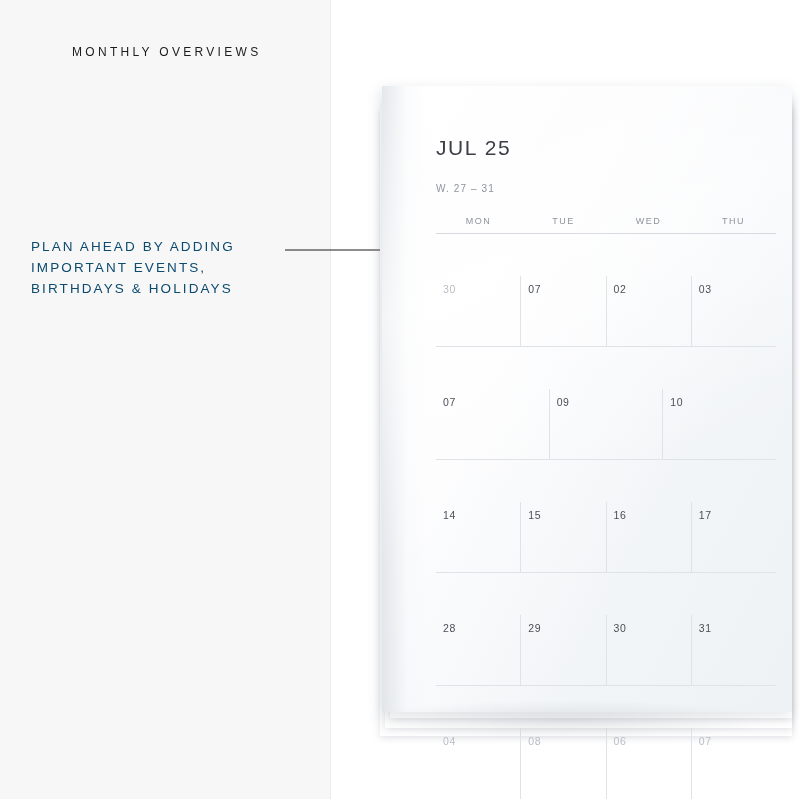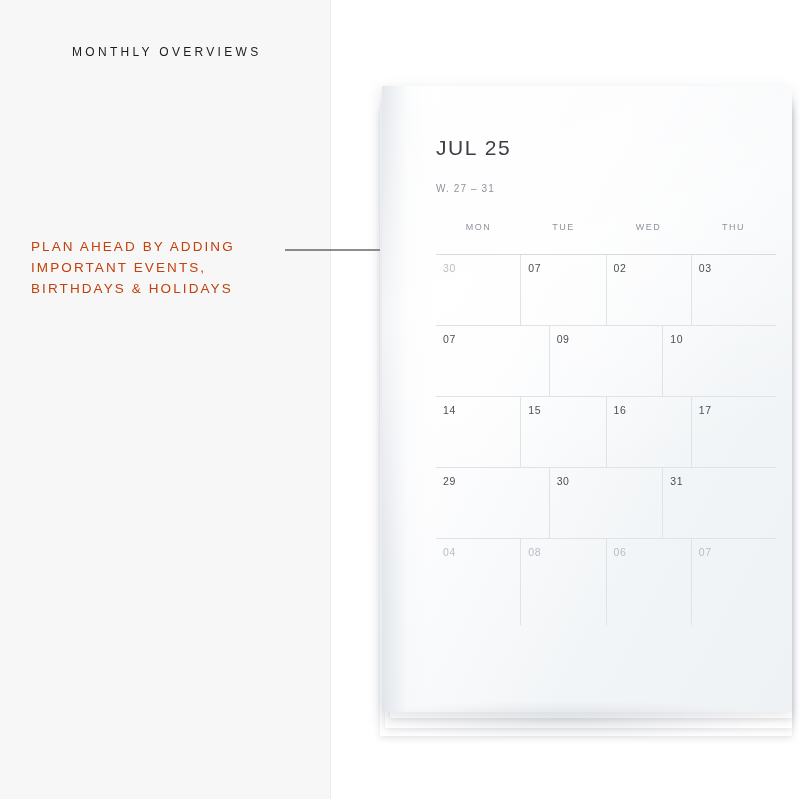--- a/index.html
+++ b/index.html
@@ -45,21 +45,21 @@
   }
 
   #caption {
     position: absolute;
     left: 31px;
     top: 236px;
     width: 250px;
     font-size: 13.5px;
     letter-spacing: 2.1px;
     line-height: 21px;
-    color: #c2410c;
+    color: #0c4a6e;
     font-weight: 400;
   }
 
   
   #arrow {
     position: absolute;
     left: 285px;
     top: 238px;
     width: 200px;
     height: 24px;
@@ -128,37 +128,38 @@
   #week-range {
     margin-top: 23px;
     font-size: 10px;
     letter-spacing: 1.1px;
     color: #8e949c;
     font-weight: 400;
   }
 
   #weekday-row {
     display: flex;
-    margin-top: 28px;
+    margin-top: 22px;
     border-bottom: 1px solid #d7dbe0;
-    padding-bottom: 22px;
+    padding-bottom: 7px;
   }
   .weekday {
     flex: 1 1 0;
     text-align: center;
     font-size: 9px;
     letter-spacing: 1.5px;
     color: #8e949c;
   }
 
   .week-row {
     display: flex;
     height: 70px;
     border-bottom: 1px solid #dfe3e7;
     position: relative;
+    margin-top: 42px;
   }
   .week-row:last-child { border-bottom: none; height: 86px; }
 
   .day-cell {
     flex: 1 1 0;
     position: relative;
     border-right: 1px solid #dfe3e7;
     box-sizing: border-box;
   }
   .day-cell:last-child { border-right: none; }
@@ -256,20 +257,23 @@
             <span class="day-num">16</span>
           </div>
         <div class="day-cell">
             <span class="day-num">17</span>
           </div>
       </div>
 
 
       <div class="week-row">
         <div class="day-cell">
+            <span class="day-num">28</span>
+          </div>
+        <div class="day-cell">
             <span class="day-num">29</span>
           </div>
         <div class="day-cell">
             <span class="day-num">30</span>
           </div>
         <div class="day-cell">
             <span class="day-num">31</span>
           </div>
       </div>
 

